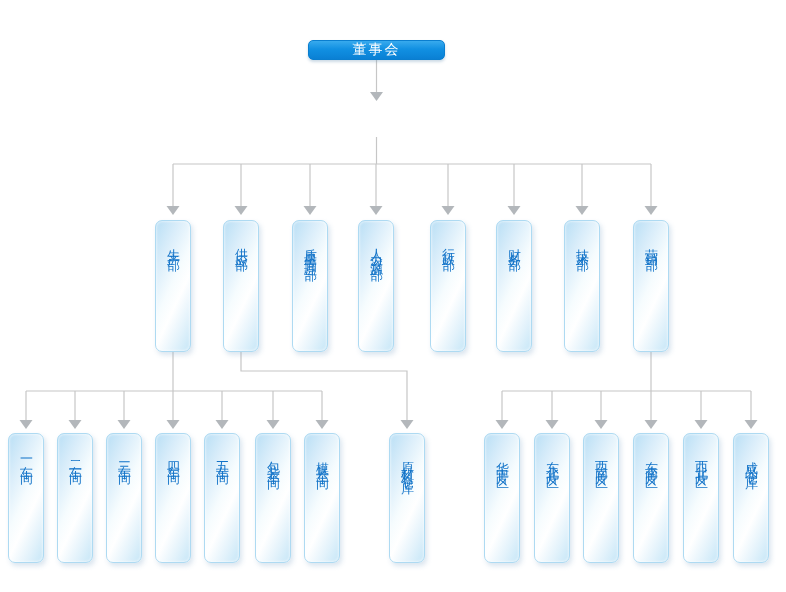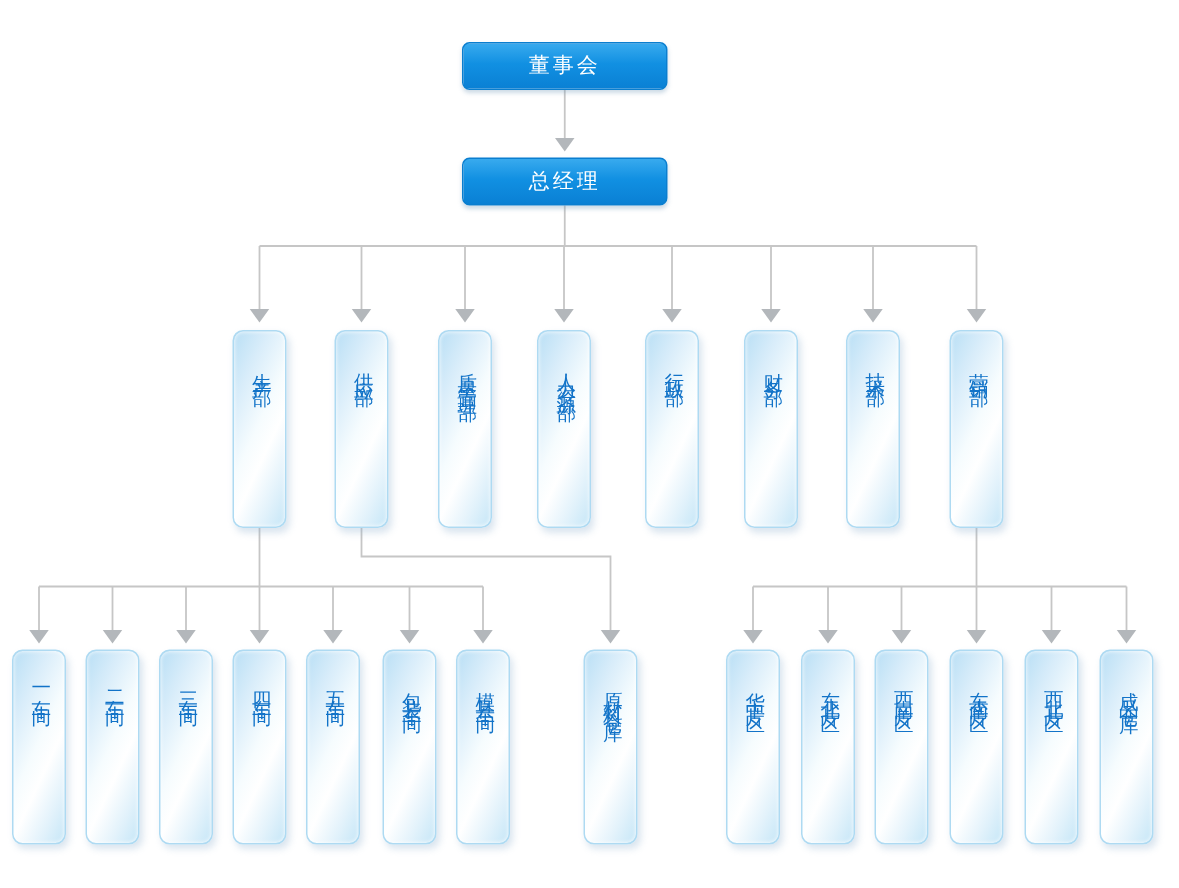--- a/index.html
+++ b/index.html
@@ -7,31 +7,31 @@
     position:relative;
     width:786px;height:592px;
     background:#ffffff;
     font-family:"DejaVu Sans","Liberation Sans",sans-serif;
     overflow:hidden;
   }
   .connectors{position:absolute;left:0;top:0;z-index:1;}
   
   .tnode{
     position:absolute;
-    width:137px;height:32px;
+    width:137px;height:20px;
     box-sizing:border-box;
     background:linear-gradient(180deg,#38aaee 0%,#1190e2 45%,#0a80d4 100%);
     border:1px solid #0a7ecf;
     border-radius:5px;
     color:#ffffff;
     font-size:14px;
     letter-spacing:2px;
     display:flex;align-items:center;justify-content:center;
     box-shadow:0 2px 3px rgba(110,150,180,0.35);
-    z-index:2;cursor:pointer;
+    z-index:2;cursor:pointer;margin-top:12px;
   }
   
   .vnode{
     position:absolute;
     width:36px;
     box-sizing:border-box;
     background:linear-gradient(115deg,#b9dff5 0%,#d9edfa 24%,#f6fcfe 48%,#ffffff 62%,#e2f2fb 82%,#c5e6f7 100%);
     border:1px solid #aedaf2;
     border-radius:7px;
     box-shadow:2px 3px 5px rgba(140,175,205,0.32), inset 0 0 3px rgba(255,255,255,0.95);
@@ -112,21 +112,20 @@
       <polygon points="495.5,420 508.5,420 502,429"></polygon>
       <polygon points="545.5,420 558.5,420 552,429"></polygon>
       <polygon points="594.5,420 607.5,420 601,429"></polygon>
       <polygon points="644.5,420 657.5,420 651,429"></polygon>
       <polygon points="694.5,420 707.5,420 701,429"></polygon>
       <polygon points="744.5,420 757.5,420 751,429"></polygon>
     </g>
   </svg>
 
   <div class="tnode" style="left:308px;top:28px">董事会</div>
-  <div class="tnode" style="left:308px;top:105px">总经理</div>
 
   <div class="vnode dept" style="left:155px">
     <span class="vtext">生产部</span>
   </div>
   <div class="vnode dept" style="left:223px">
     <span class="vtext">供应部</span>
   </div>
   <div class="vnode dept" style="left:292px">
     <span class="vtext">质量管理部</span>
   </div>

